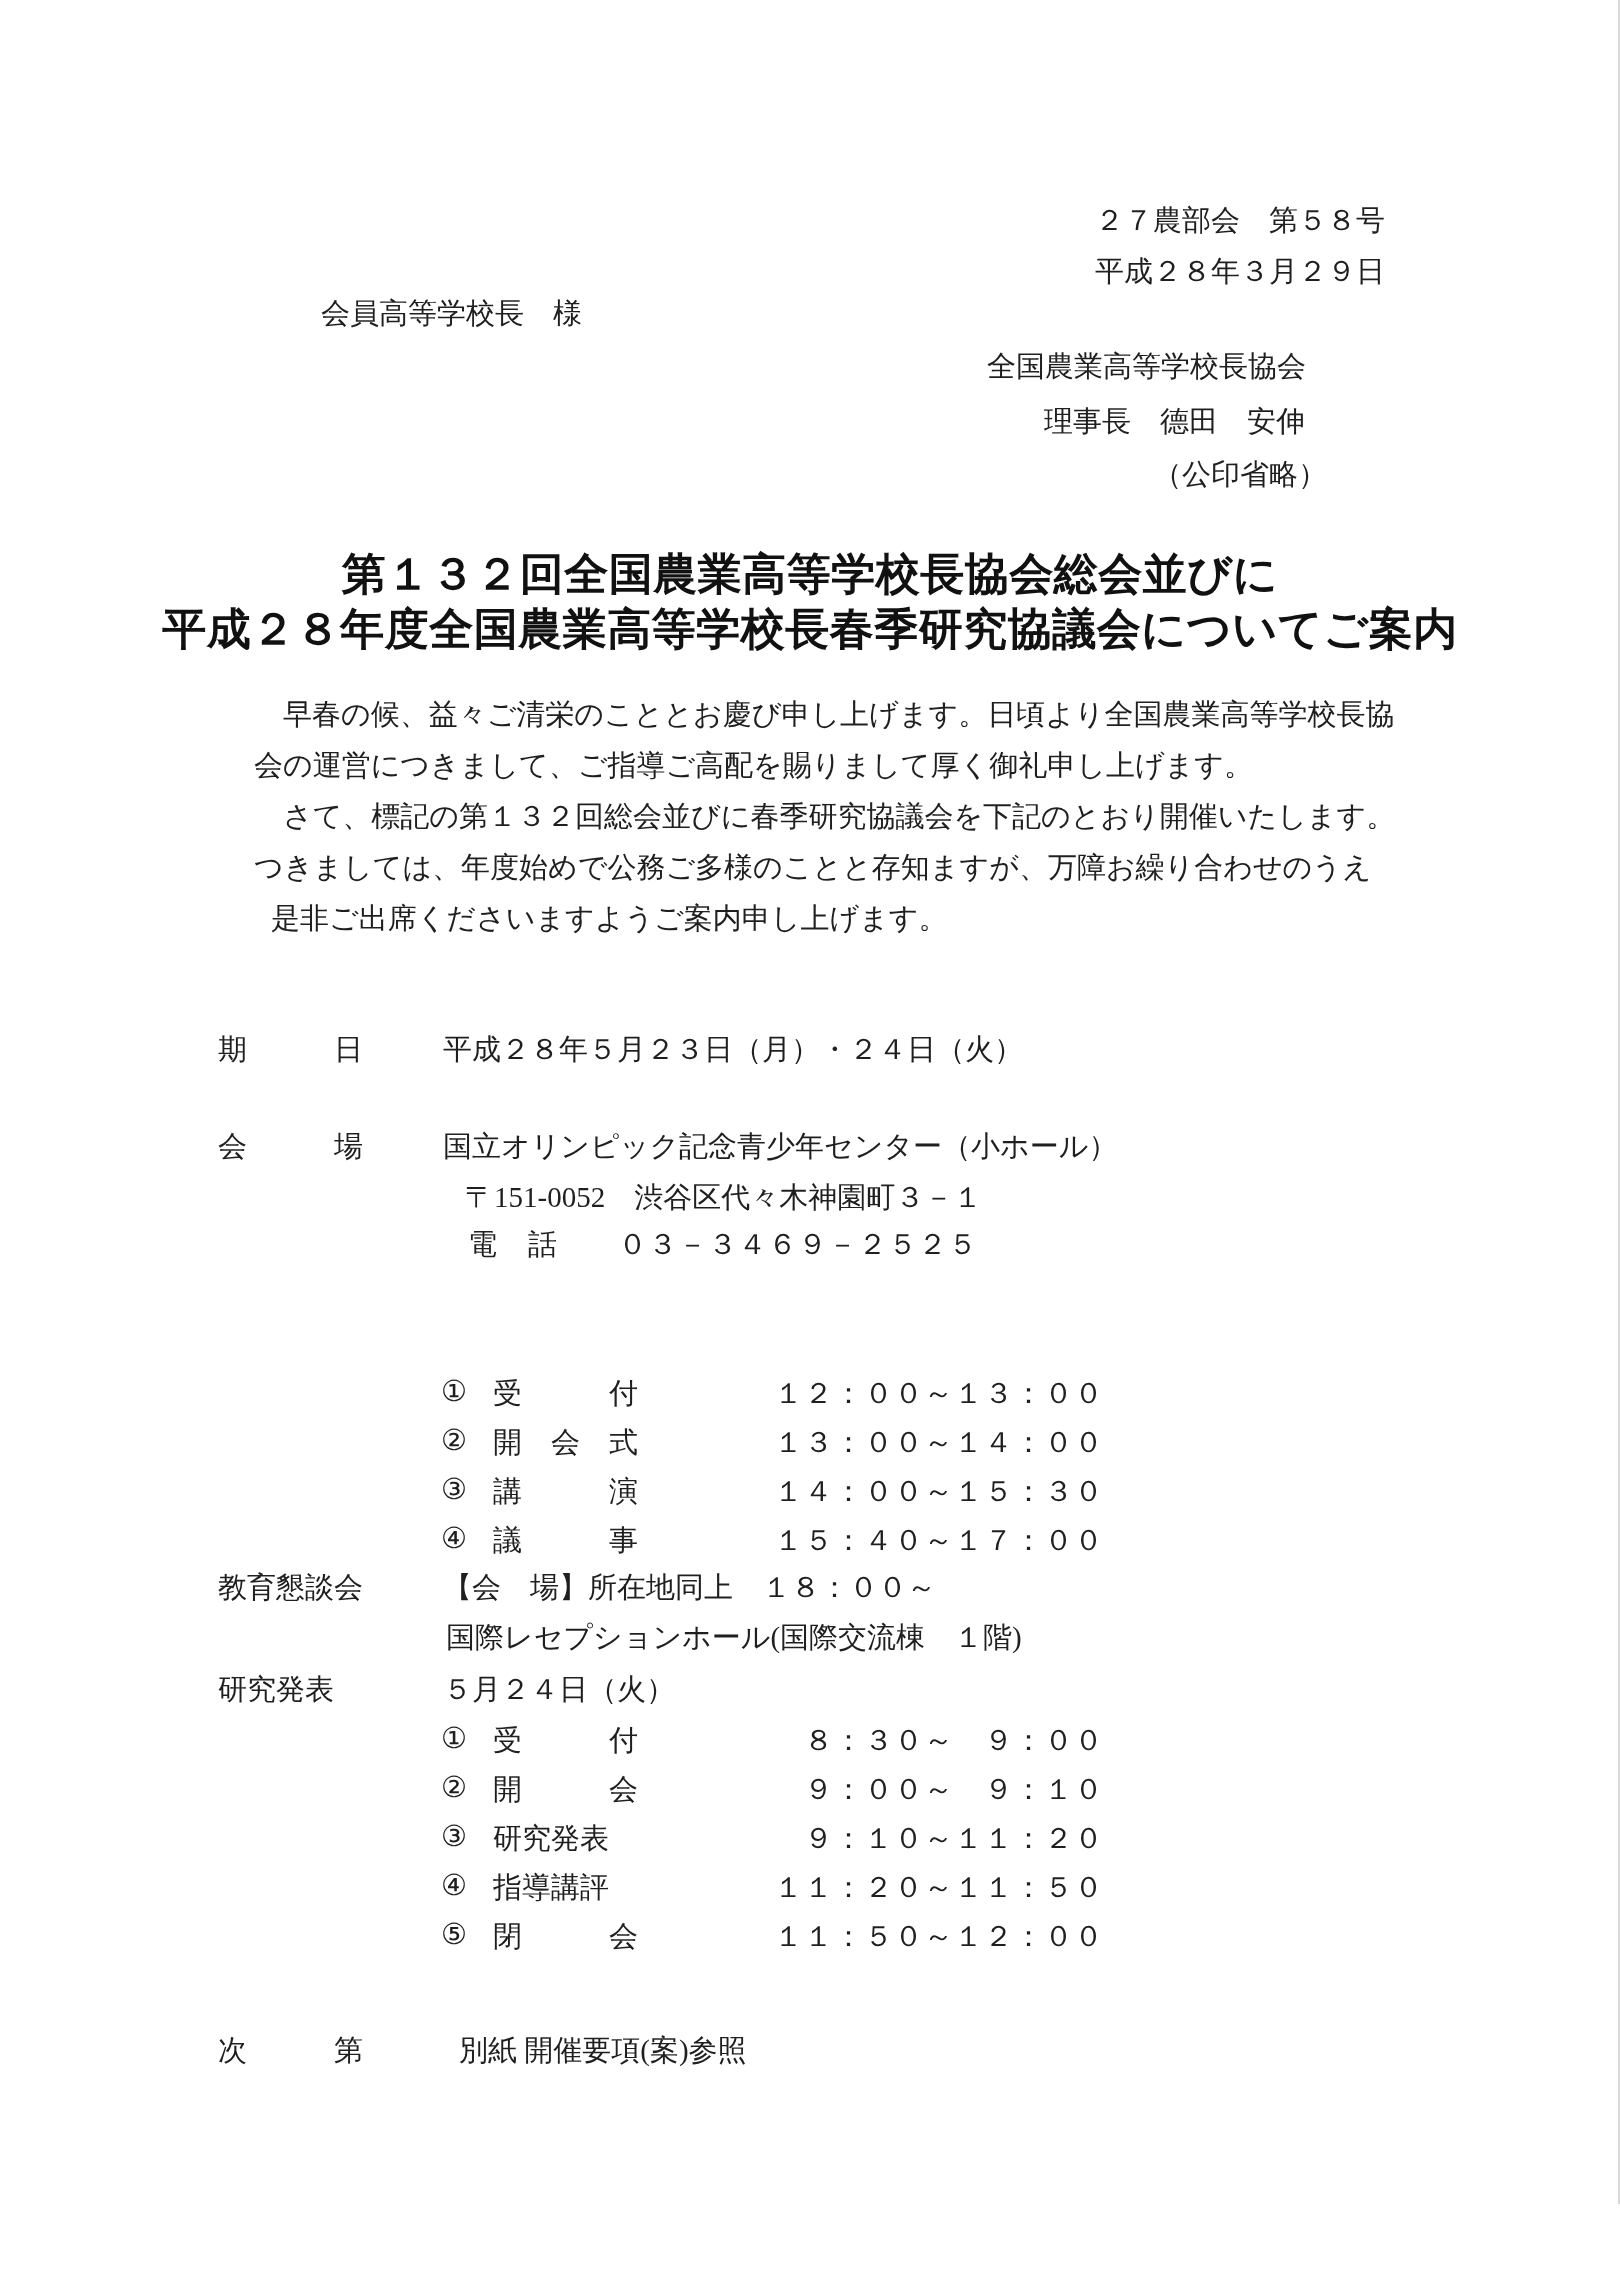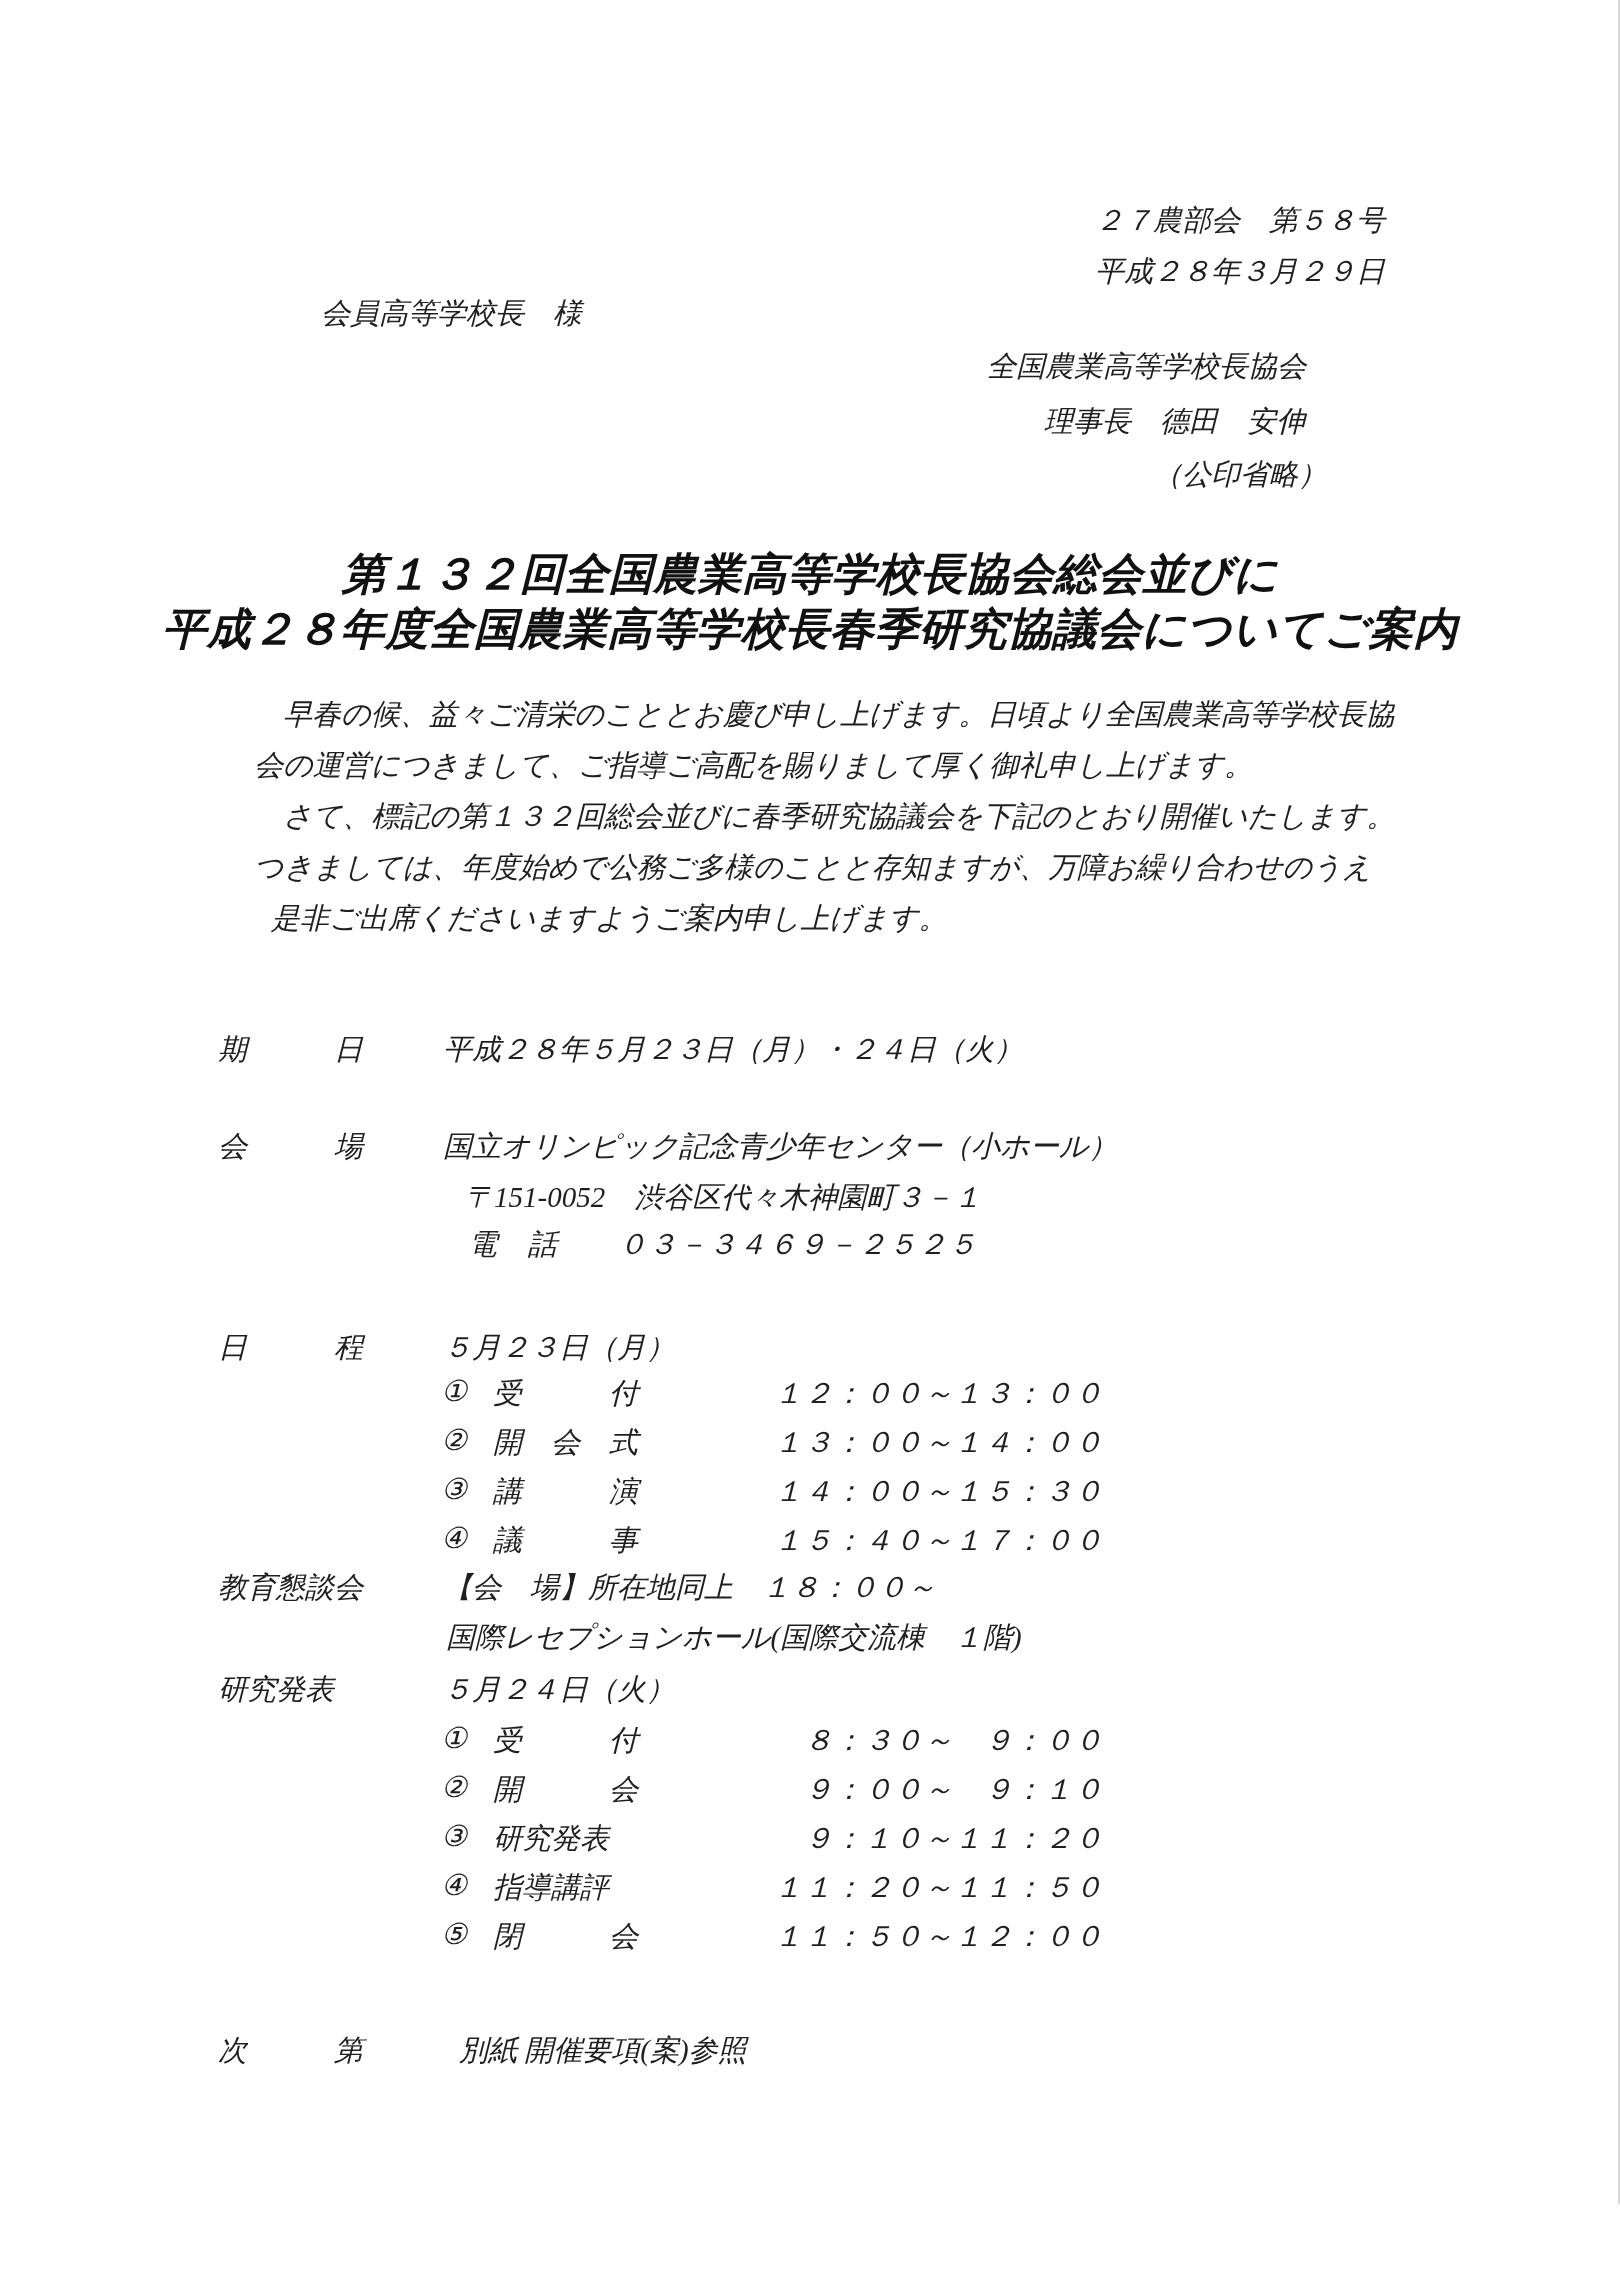--- a/index.html
+++ b/index.html
@@ -4,21 +4,20 @@
 <style>
   html,body{margin:0;padding:0;background:#ffffff;}
   .page{
     position:relative;
     width:1620px;height:2204px;
     background:#ffffff;
     font-family:"Liberation Serif","DejaVu Serif",serif;
     color:#1f1f1f;
     font-size:29px;
     overflow:hidden;
-    font-style:italic;
   }
   .line{position:absolute;white-space:pre;line-height:1.3;}
   .title-line{
     position:absolute;left:0;width:100%;
     text-align:center;white-space:pre;
     font-weight:bold;font-size:44px;color:#111;
     letter-spacing:0.5px;
   }
   .row{position:absolute;left:0;top:0;width:100%;height:43px;}
   .row .lbl{position:absolute;left:218px;white-space:pre;}
@@ -57,24 +56,20 @@
     <span class="val">平成２８年５月２３日（月）・２４日（火）</span>
   </div>
 
   <div class="row" style="top:1127px;">
     <span class="lbl">会　　　場</span>
     <span class="val">国立オリンピック記念青少年センター（小ホール）</span>
   </div>
   <div class="line" style="left:465px;top:1179px;">〒151-0052　渋谷区代々木神園町３－１</div>
   <div class="line" style="left:468px;top:1226px;letter-spacing:1px;">電　話　　０３－３４６９－２５２５</div>
 
-  <div class="row" style="top:1328px;">
-    <span class="lbl">日　　　程</span>
-    <span class="val">５月２３日（月）</span>
-  </div>
   <div class="sched-row" style="top:1374px;">
     <span class="no">①</span>
     <span class="nm">受　　　付</span>
     <span class="tm">１２：００～１３：００</span>
   </div>
   <div class="sched-row" style="top:1423px;">
     <span class="no">②</span>
     <span class="nm">開　会　式</span>
     <span class="tm">１３：００～１４：００</span>
   </div>

